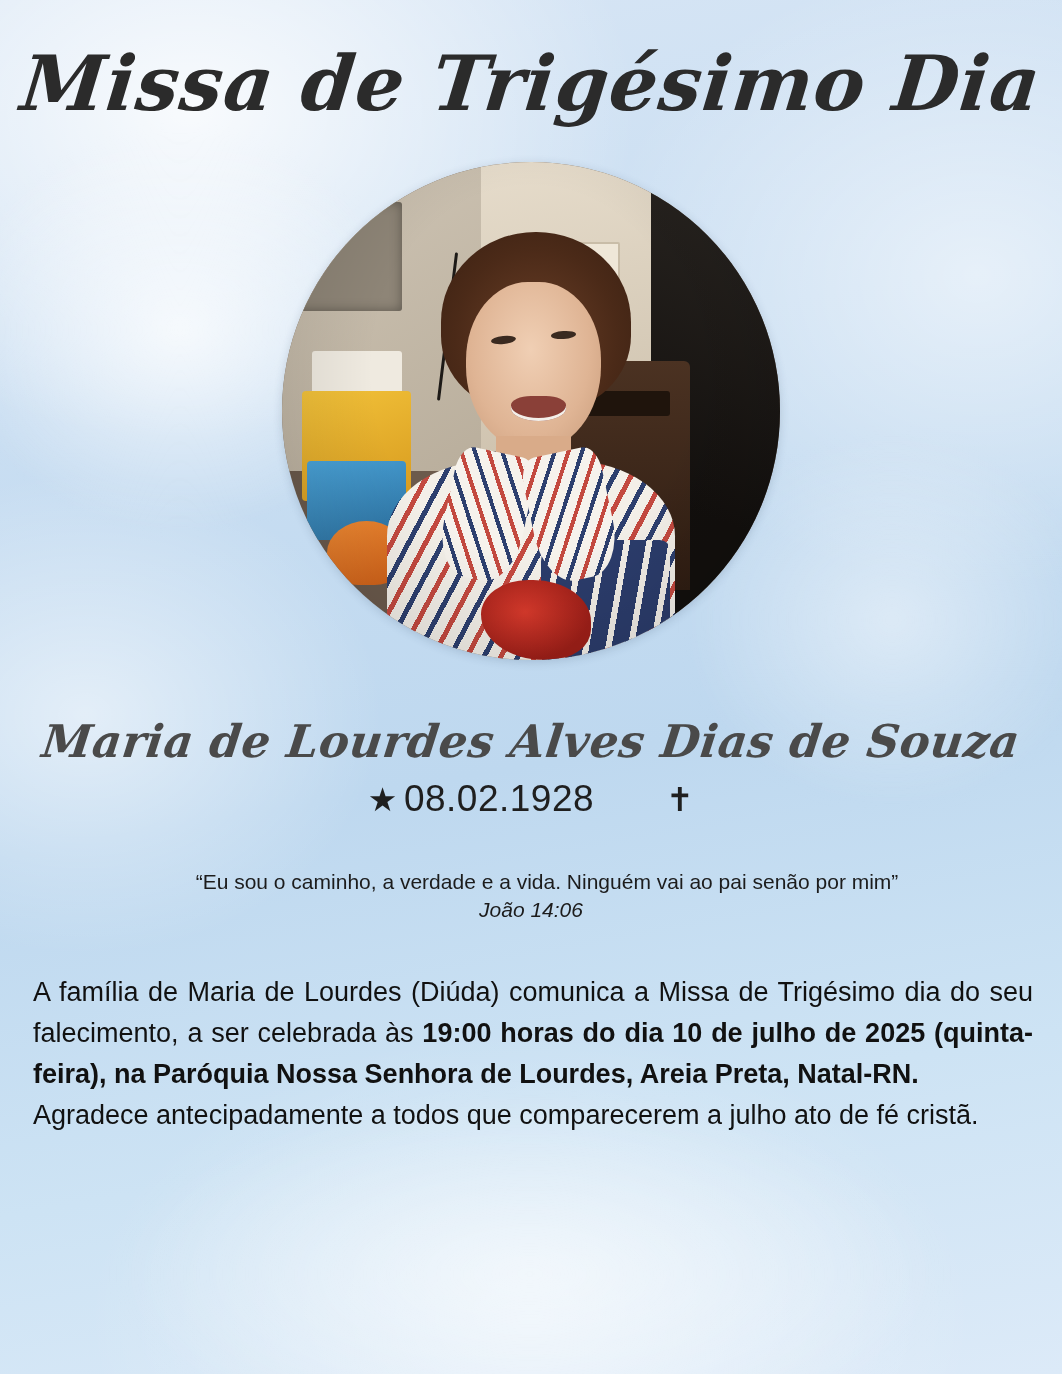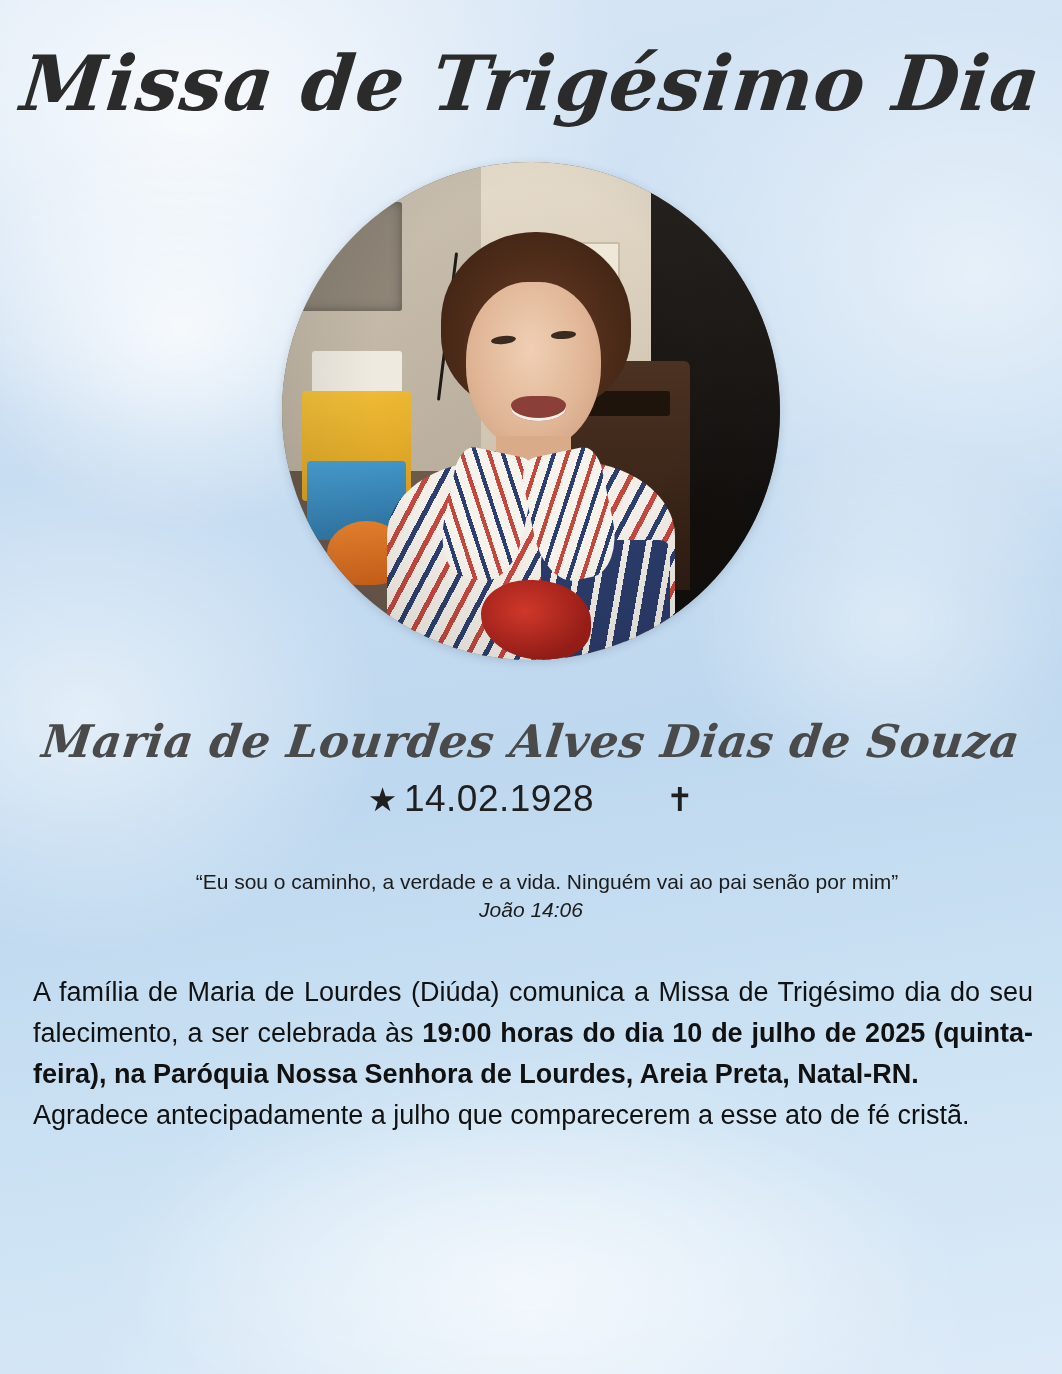--- a/index.html
+++ b/index.html
@@ -254,28 +254,28 @@
       <div class="ph-scarf"></div>
       <div class="ph-shade"></div>
     </div>
   </div>
 
   <div class="deceased-name">Maria de Lourdes Alves Dias de Souza</div>
 
   <div class="dates">
     <div class="date-item">
       <span class="date-icon">★</span>
-      <span>14.02.1928</span>
+      <span>08.02.1928</span>
     </div>
     <div class="date-item">
       <span class="date-icon">✝</span>
     </div>
   </div>
 
   <div class="quote">“Eu sou o caminho, a verdade e a vida. Ninguém vai ao pai senão por mim”</div>
   <div class="quote-ref">João 14:06</div>
 
   <div class="body-text">
     <p style="margin:0;"><span>A família de Maria de Lourdes (Diúda) comunica a Missa de Trigésimo dia do seu falecimento, a ser celebrada às </span><b>19:00 horas do dia 10 de julho de 2025 (quinta-feira), na Paróquia Nossa Senhora de Lourdes, Areia Preta, Natal-RN.</b></p>
-    <p class="para2" style="margin:0;">Agradece antecipadamente a julho que comparecerem a esse ato de fé cristã.</p>
+    <p class="para2" style="margin:0;">Agradece antecipadamente a todos que comparecerem a julho ato de fé cristã.</p>
   </div>
 
 </div>
 
 </body></html>

